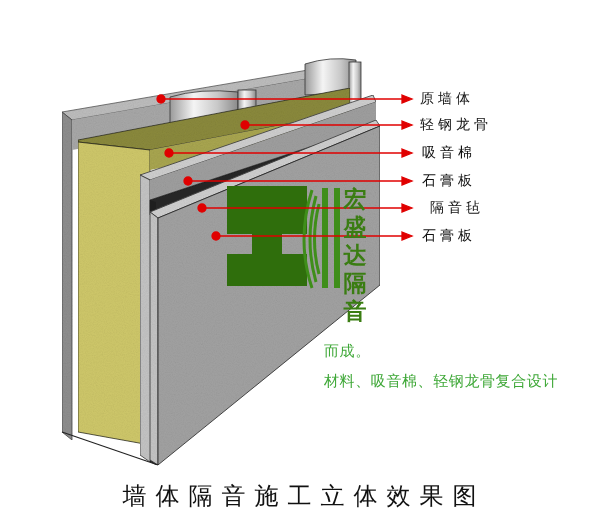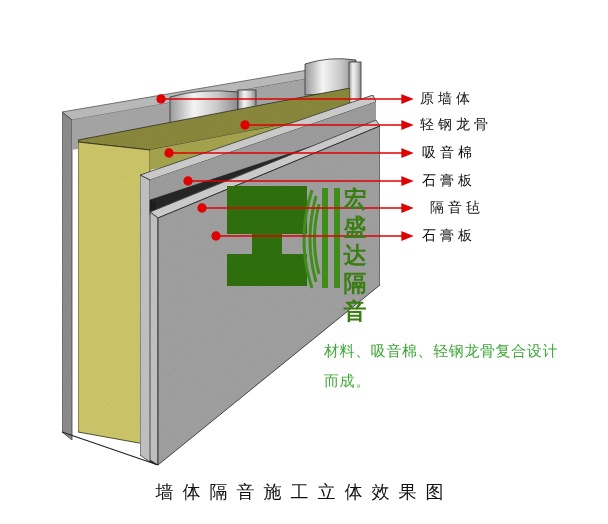--- a/index.html
+++ b/index.html
@@ -10,21 +10,21 @@
              font-size: 14px; color: #111; letter-spacing: 4px; white-space: nowrap; }
     .brand-char { position: absolute; left: 342px; width: 26px; text-align: center;
                   font-family: "DejaVu Sans", "Liberation Sans", sans-serif;
                   font-weight: bold; font-size: 23px; color: #3a7d12; line-height: 26px; }
     .desc { position: absolute; left: 324px; top: 336px; width: 284px;
             font-family: "DejaVu Serif", "Liberation Serif", serif;
             font-size: 15px; line-height: 30px; color: #3fa838; letter-spacing: 0.6px; }
     .desc span { display: block; white-space: nowrap; }
     .caption { position: absolute; left: 0; top: 480px; width: 608px; text-align: center;
                font-family: "DejaVu Sans", "Liberation Sans", sans-serif;
-               font-size: 18px; color: #111; letter-spacing: 9px; }
+               font-size: 24px; color: #111; letter-spacing: 9px; }
   </style>
 </head>
 <body>
 
 <div id="stage">
   <svg width="608" height="524" viewBox="0 0 608 524">
     <defs>
       <filter id="grain" x="0" y="0" width="100%" height="100%">
         <feTurbulence type="fractalNoise" baseFrequency="0.9" numOctaves="2" seed="3" result="n"></feTurbulence>
         <feColorMatrix type="saturate" values="0" in="n" result="g"></feColorMatrix>
@@ -126,19 +126,19 @@
 
   
   <div class="brand-char" style="top:186px;">宏</div>
   <div class="brand-char" style="top:214px;">盛</div>
   <div class="brand-char" style="top:242px;">达</div>
   <div class="brand-char" style="top:270px;">隔</div>
   <div class="brand-char" style="top:298px;">音</div>
 
   
   <div class="desc">
+    <span>而成。</span>
     <span>材料、吸音棉、轻钢龙骨复合设计</span>
-    <span>而成。</span>
   </div>
 
   
   <div class="caption">墙体隔音施工立体效果图</div>
 </div>
 
 </body></html>

